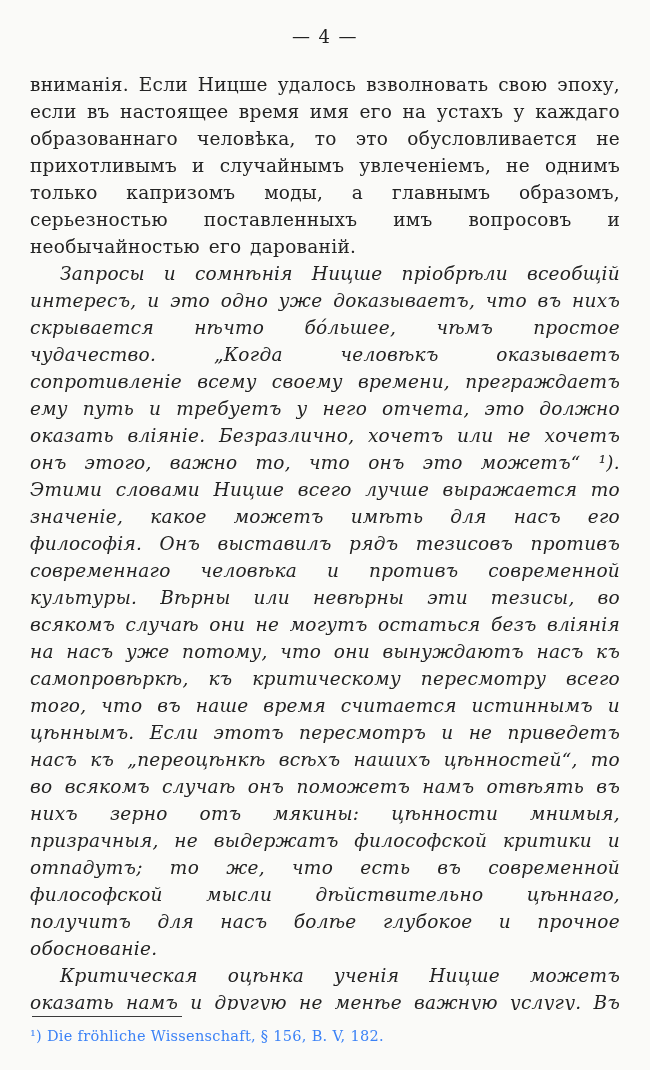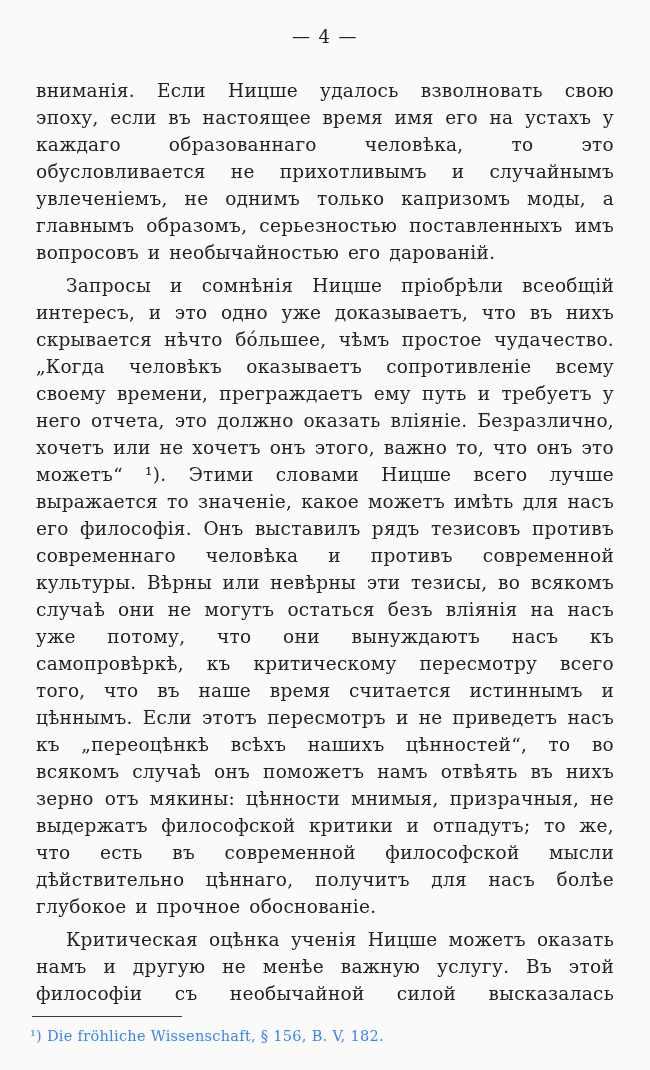--- a/index.html
+++ b/index.html
@@ -26,30 +26,31 @@
     font-size: 18px;
     letter-spacing: 0.08em;
     margin-bottom: 24px;
     color: #222;
   }
   .text-block {
     flex: 1 1 auto;
     overflow: hidden;
   }
   .para {
-    margin: 6px;
+    margin: 0;
     font-size: 18.5px;
     line-height: 27px;
     text-align: justify;
     letter-spacing: 0.015em;
     word-spacing: 0.14em;
     color: #232323;
   }
   .para.indent {
     text-indent: 30px;
+    font-style: italic;
   }
   .footnote-area {
     margin-top: auto;
     padding-top: 6px;
   }
   .footnote-rule {
     width: 150px;
     height: 0;
     border-top: 1.5px solid #3a3a3a;
     margin: 0 0 10px 2px;

